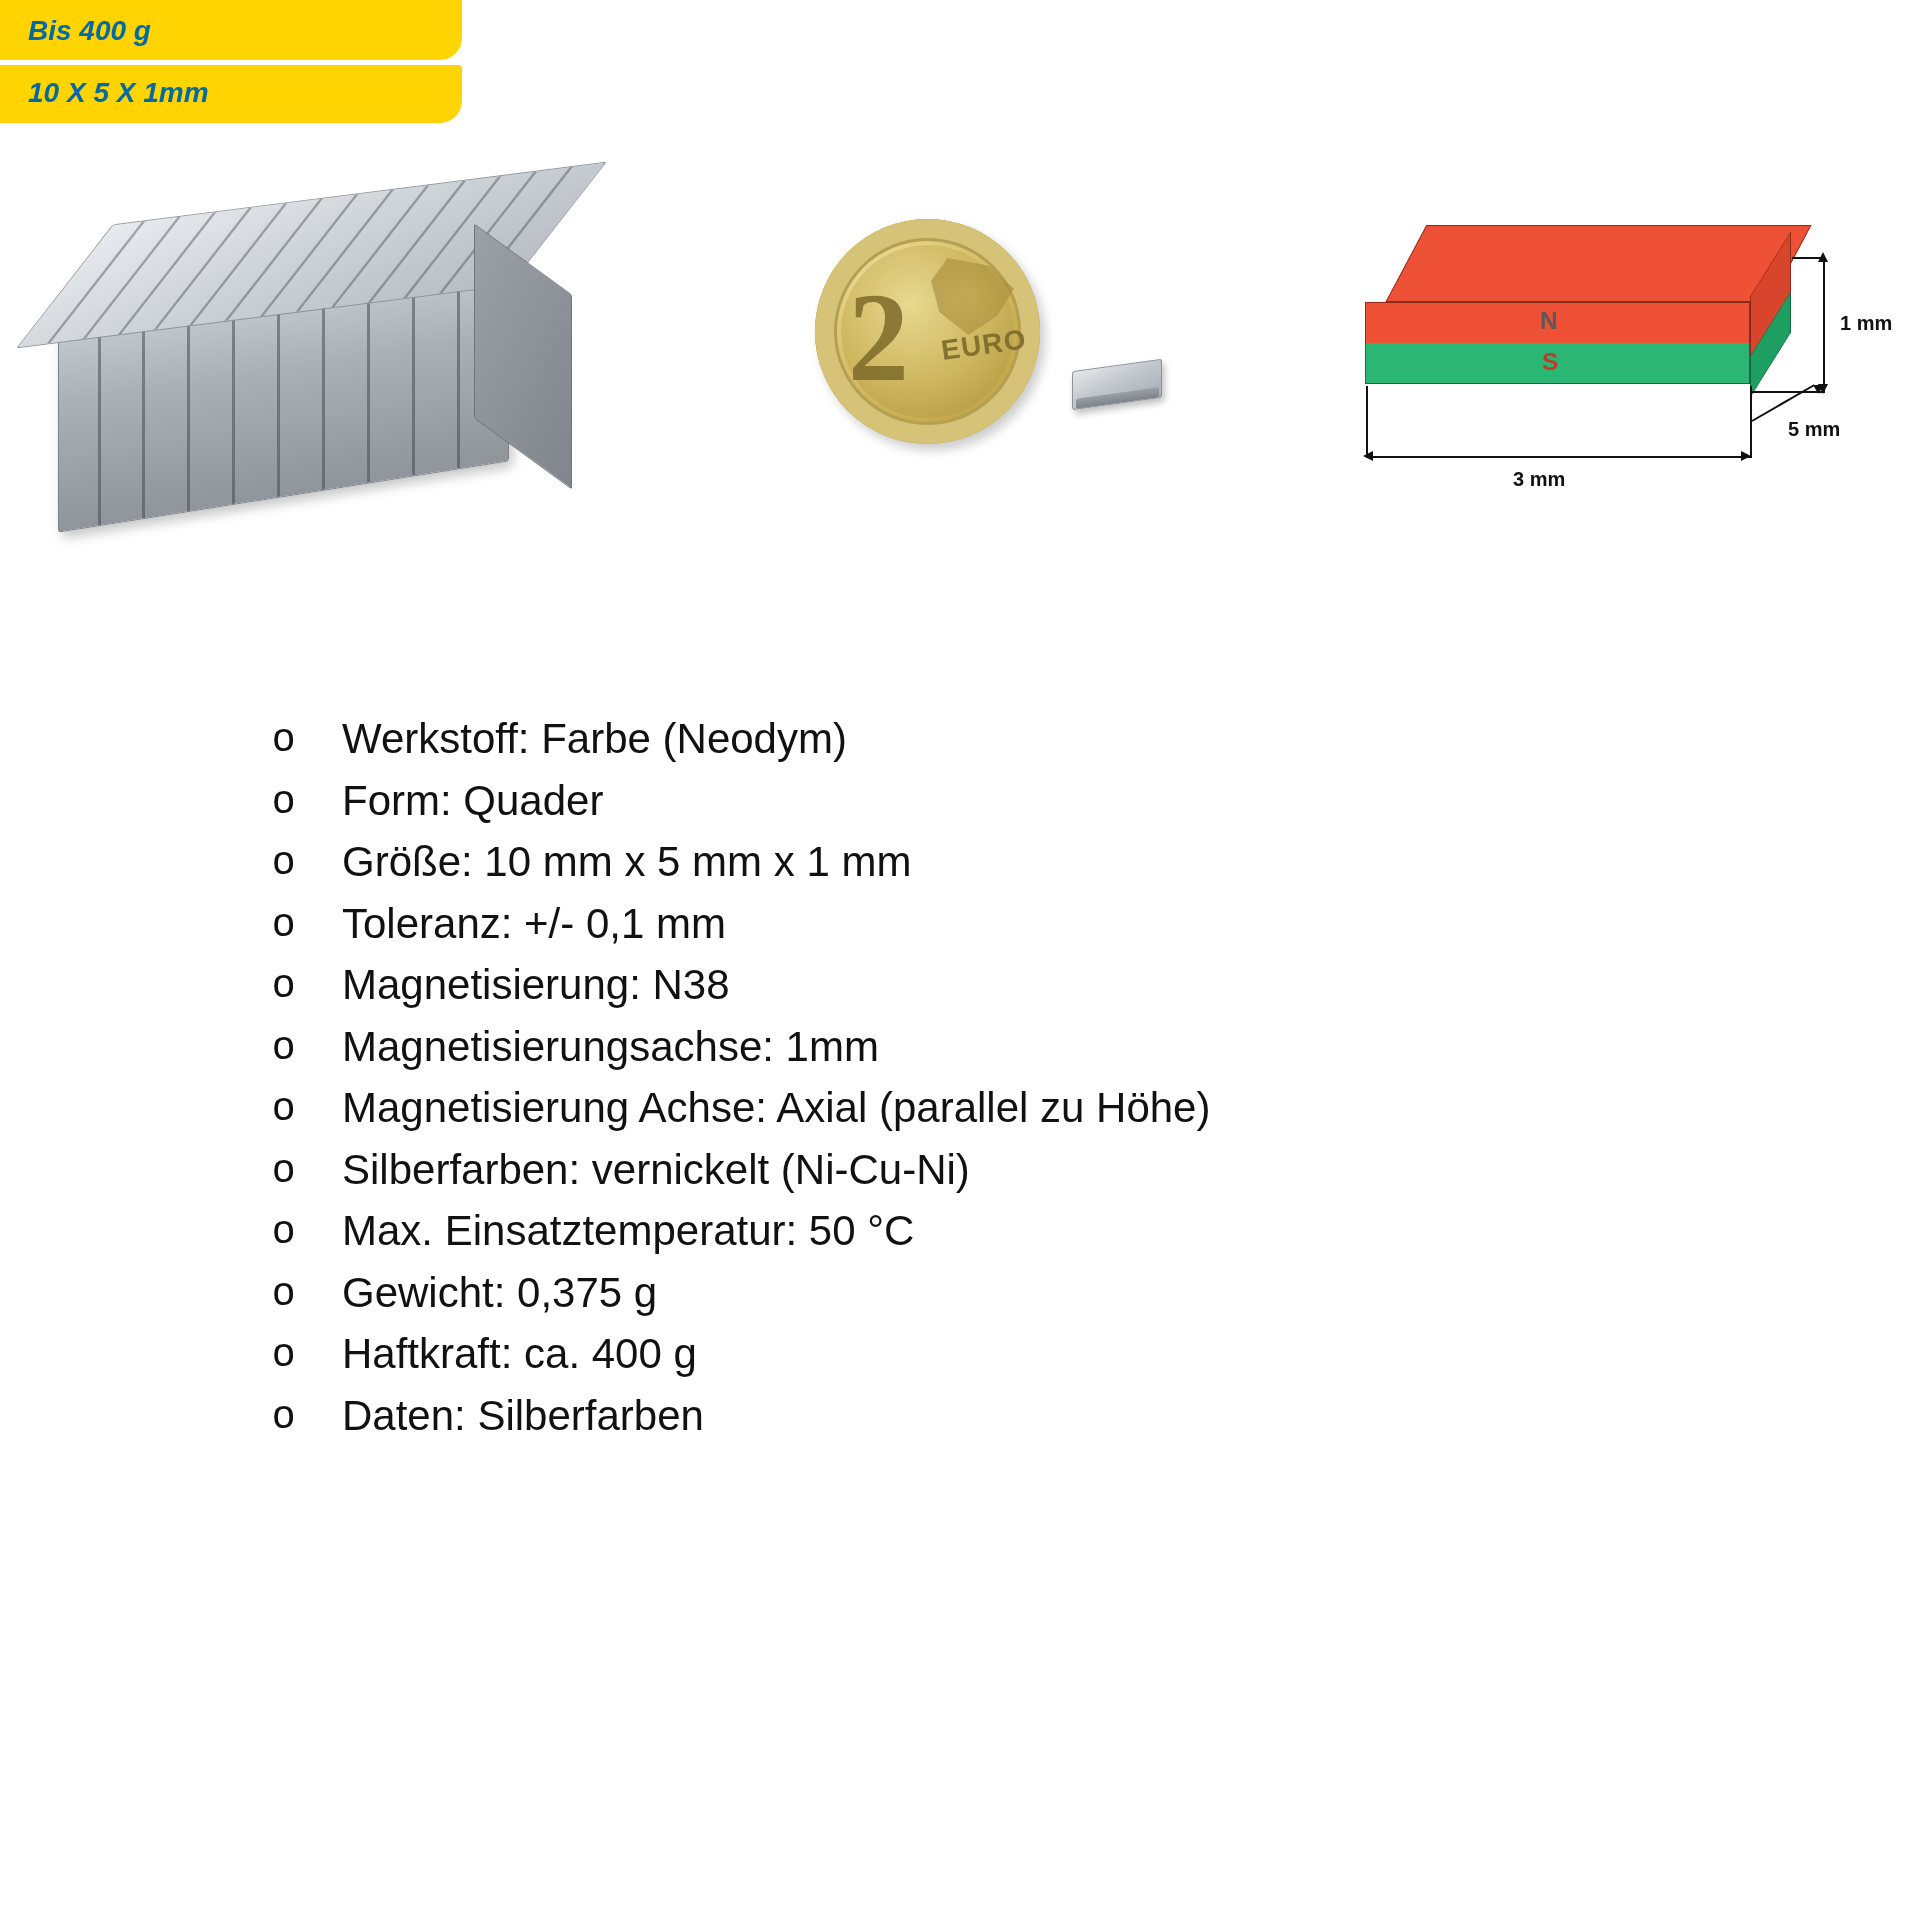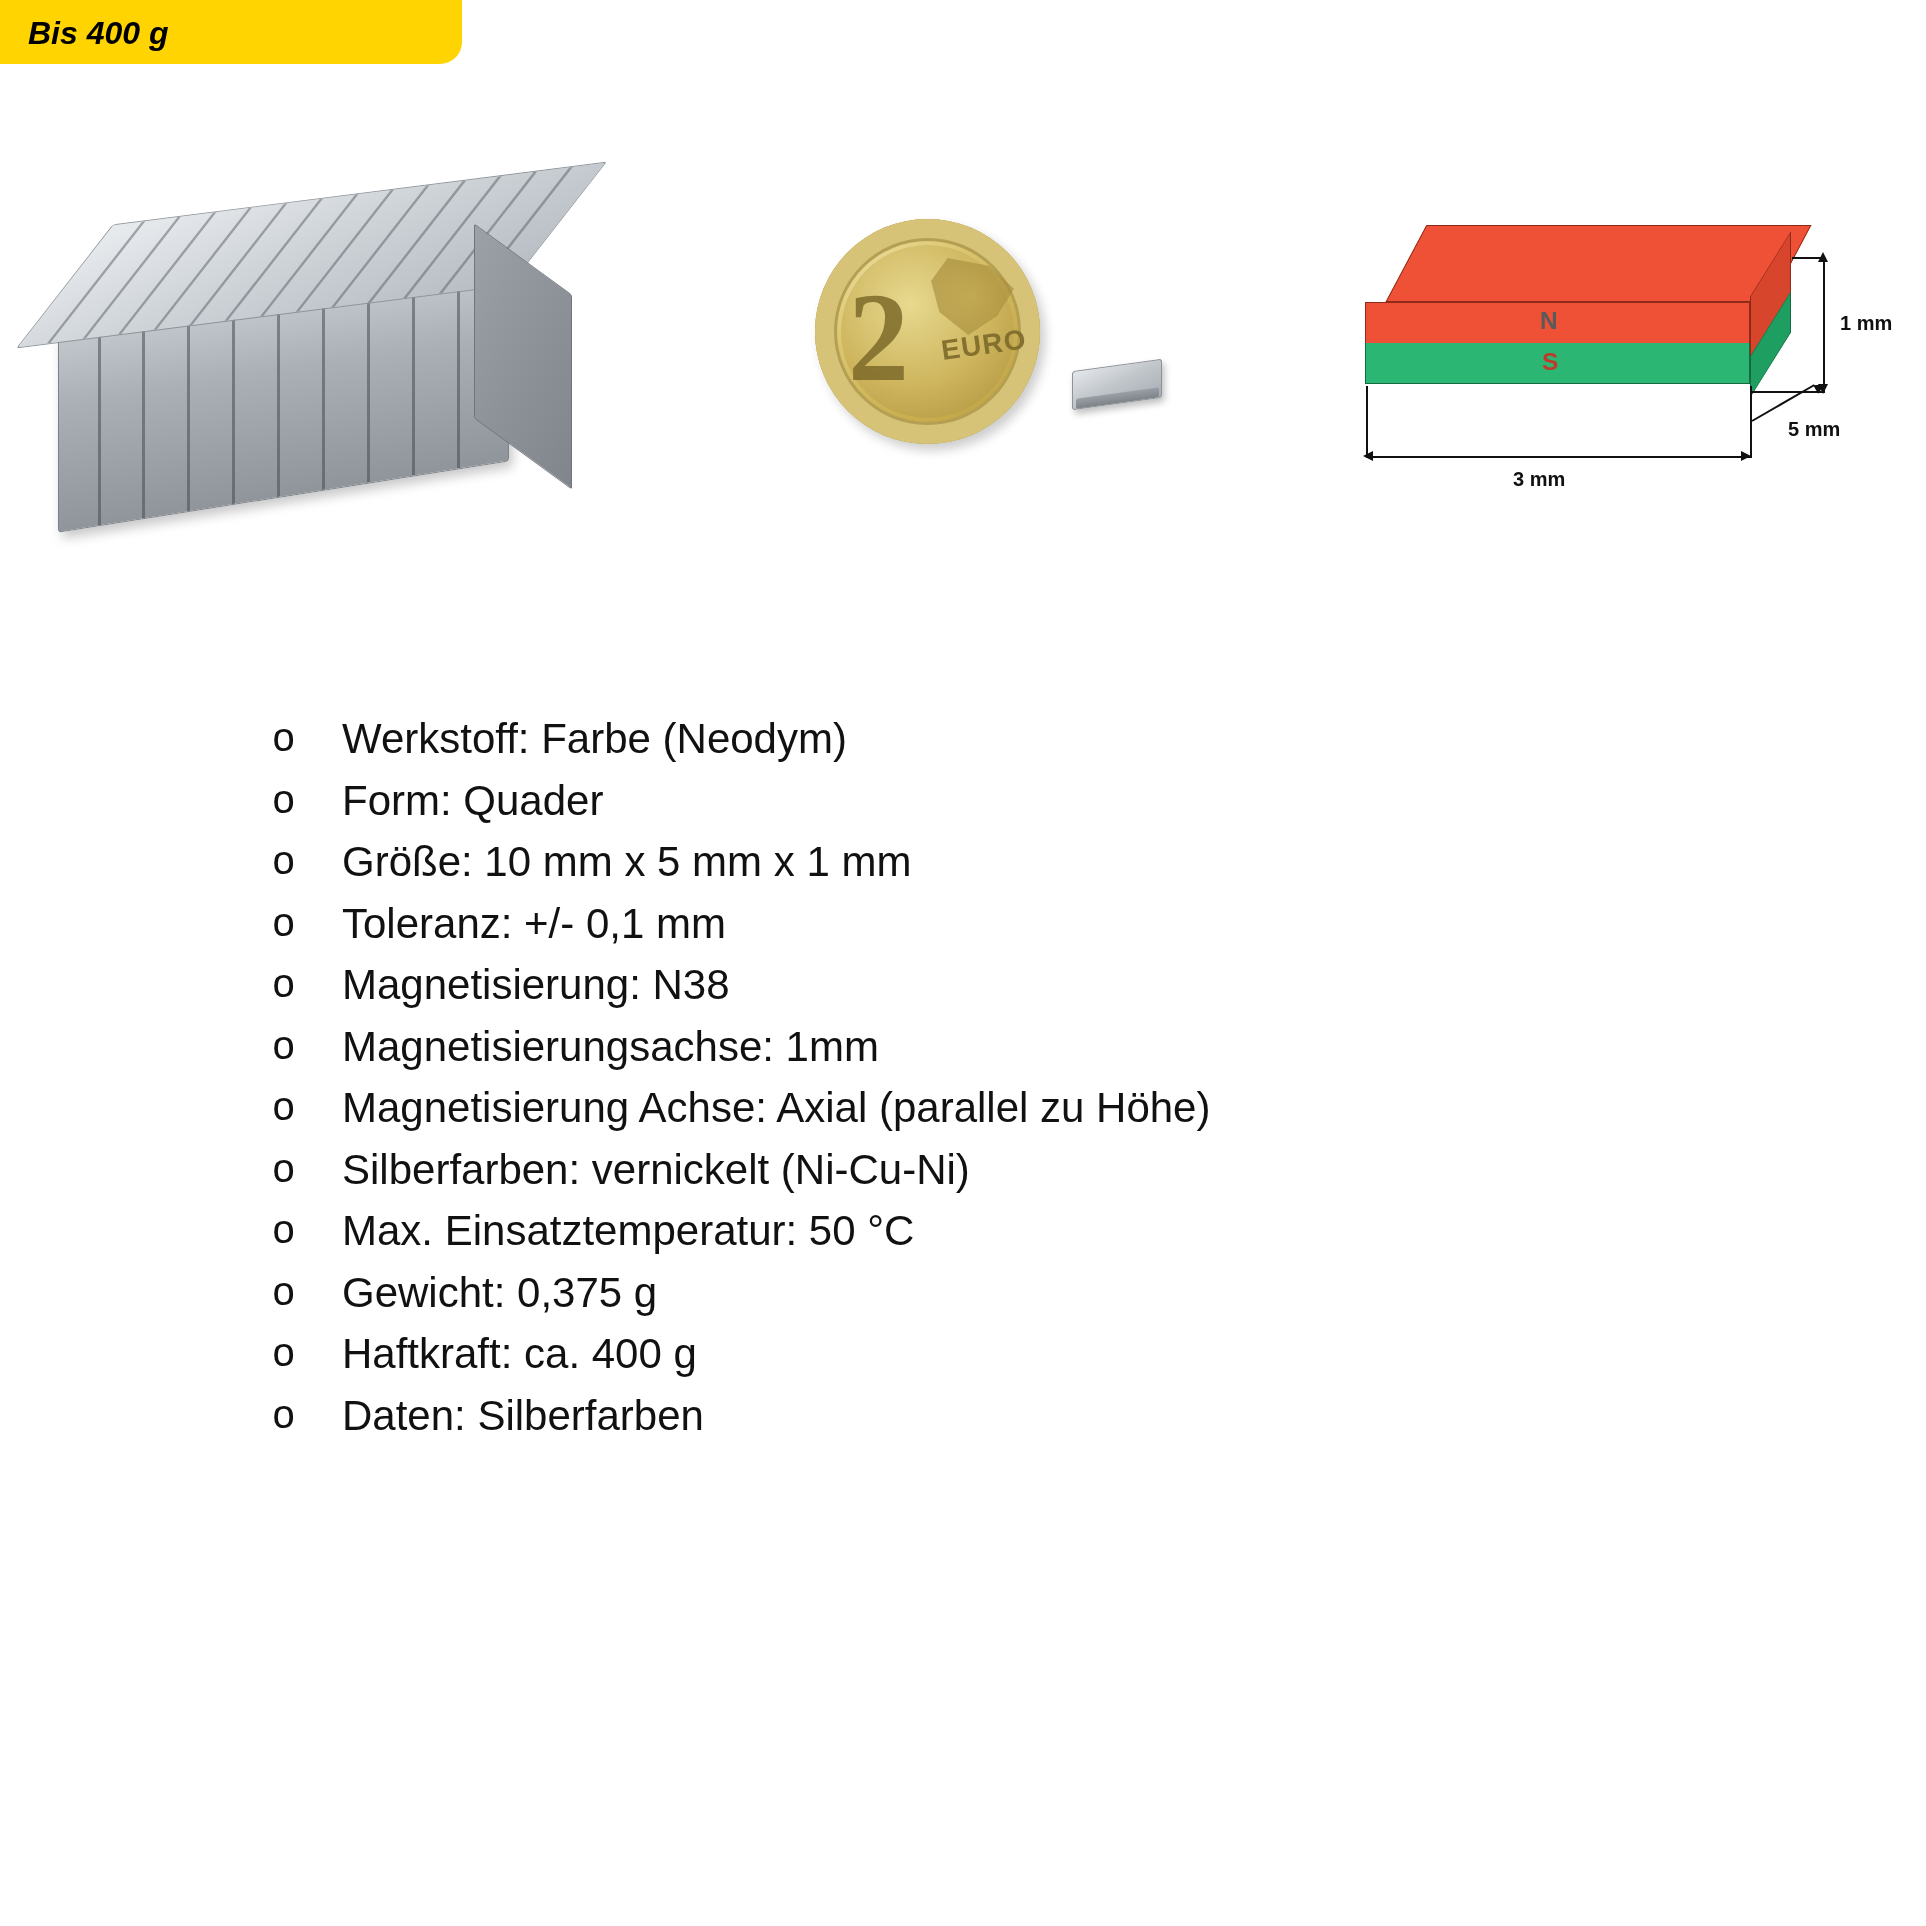--- a/index.html
+++ b/index.html
@@ -18,24 +18,24 @@
 
   
   .badge-stack {
     position: absolute;
     top: 0;
     left: 0;
     width: 507px;
   }
   .badge {
     background: #ffd400;
-    color: #000000;
+    color: #0369a1;
     font-style: italic;
     font-weight: bold;
-    font-size: 32px;
+    font-size: 28px;
     line-height: 1;
     padding: 14px 26px 15.4px 28px;
     box-sizing: border-box;
     width: 100%;
     border-bottom-right-radius: 22px;
   }
   .badge.first {
     width: 462px;
     padding-top: 16.7px;
   }
@@ -354,20 +354,21 @@
   }
   .spec-text {
     flex: 1 1 auto;
   }
 </style>
 </head>
 <body>
 
 <div class="badge-stack">
   <div class="badge first">Bis 400 g</div>
+  <div class="badge second">10 X 5 X 1mm</div>
 </div>
 
 <div class="hero-row">
 
   <div class="magnet-stack">
     <div class="stack-body">
       <div class="lamina" style="left:39px"></div>
       <div class="lamina" style="left:83px"></div>
       <div class="lamina" style="left:128px"></div>
       <div class="lamina" style="left:173px"></div>

